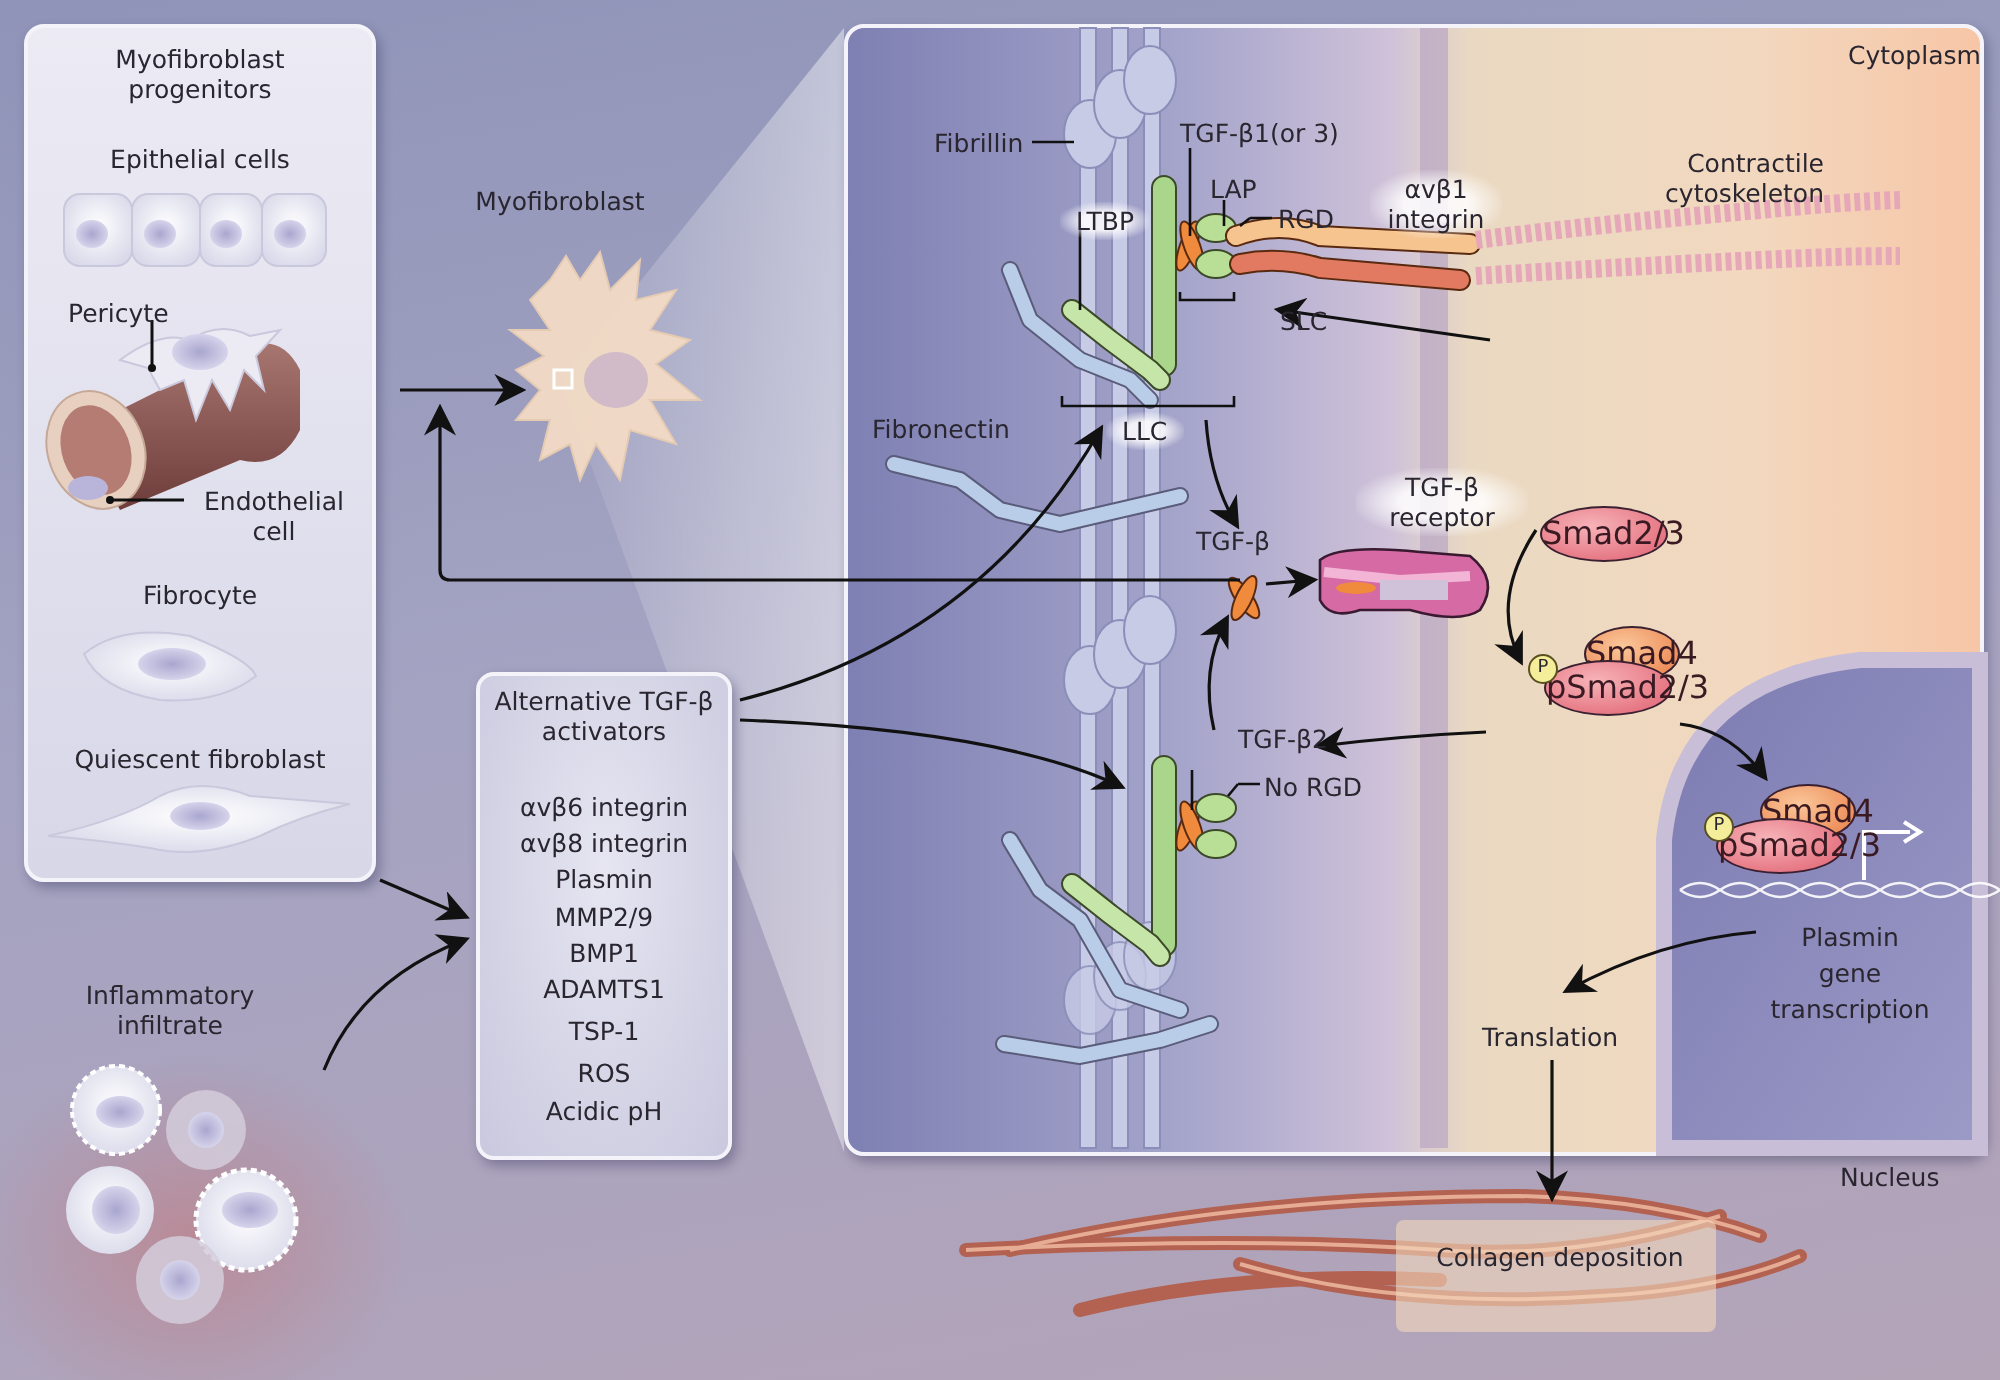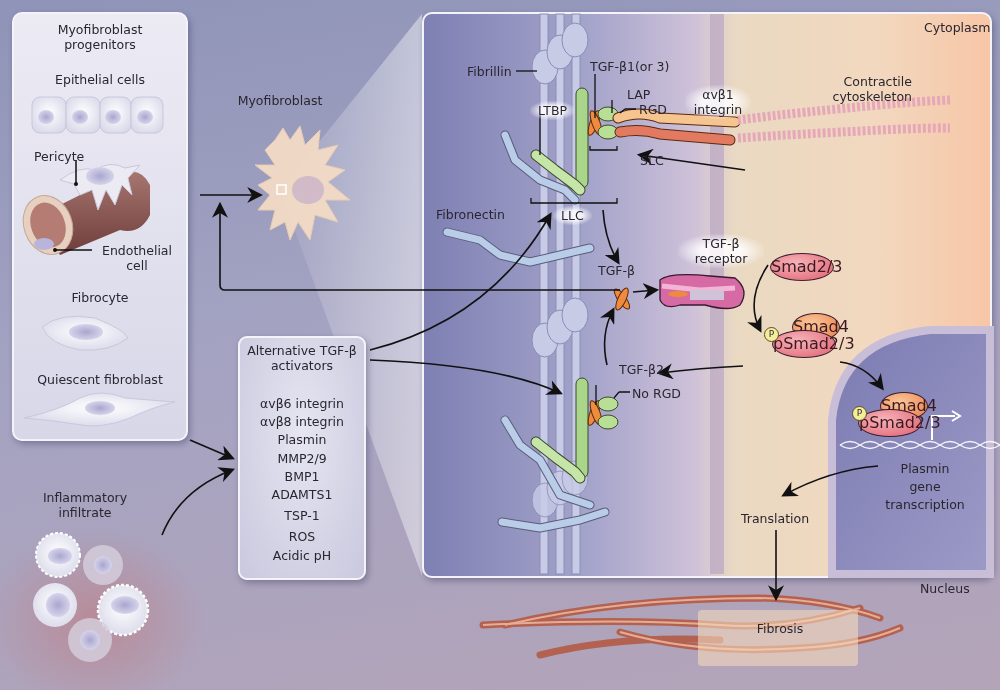--- a/index.html
+++ b/index.html
@@ -324,21 +324,21 @@
     <path d="M540,115 L540,155"></path>
     <path d="M596,385 L596,405"></path>
     <path d="M619,392 L614,398 M619,392 L630,392"></path>
   </g>
 </svg>
 
 <div class="lbl" style="left:924px;top:20px;">Cytoplasm</div>
 <div class="lbl" style="left:920px;top:553px;margin-top:28px;">Nucleus</div>
 <div class="lbl" style="left:467px;top:64px;">Fibrillin</div>
 <div class="lbl" style="left:590px;top:59px;">TGF-β1(or 3)</div>
-<div class="lbl" style="left:627px;top:87px;">LAP</div>
+<div class="lbl" style="left:605px;top:87px;">LAP</div>
 <div class="lbl" style="left:639px;top:102px;">RGD</div>
 <div class="lbl glow-label" style="left:530px;top:101px;">LTBP</div>
 <div class="lbl" style="left:592px;top:153px;margin-left:48px;">SLC</div>
 <div class="lbl glow-label" style="left:553px;top:206px;">LLC</div>
 <div class="lbl" style="left:436px;top:207px;">Fibronectin</div>
 <div class="lbl center glow-label" style="left:685px;top:85px;width:50px;">
   <div>αvβ1</div>
   <div>integrin</div>
 </div>
 <div class="lbl center" style="left:782px;top:74px;width:130px;text-align:right;">
@@ -363,14 +363,14 @@
 <div class="lbl" style="left:619px;top:362px;">TGF-β2</div>
 <div class="lbl" style="left:632px;top:386px;">No RGD</div>
 <div class="lbl center" style="left:870px;top:460px;width:110px;line-height:18px;">
   <div>Plasmin</div>
   <div>gene</div>
   <div>transcription</div>
 </div>
 <div class="lbl" style="left:741px;top:511px;text-align:right;">Translation</div>
 
 <div class="lbl center" style="left:700px;top:616px;width:160px;line-height:25px;">
-  <div>Fibrosis</div>
+  <div>Collagen deposition</div>
 </div>
 
 </body></html>

